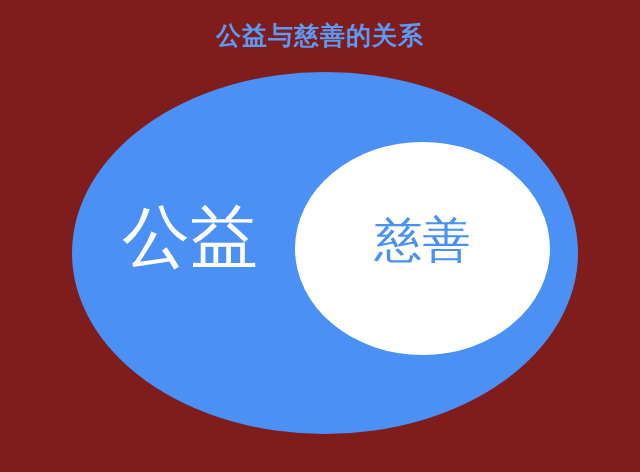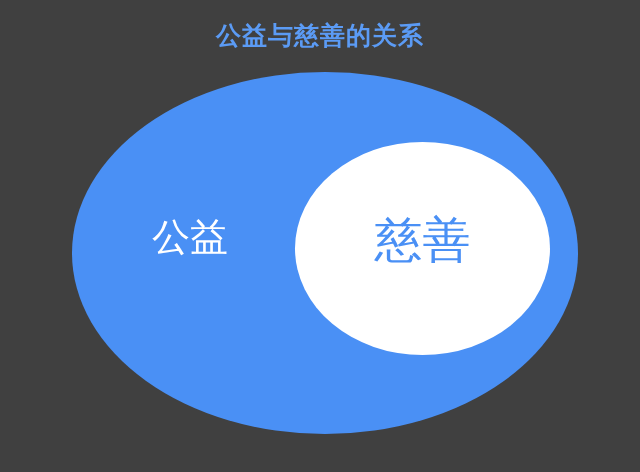--- a/index.html
+++ b/index.html
@@ -10,21 +10,21 @@
     width: 640px;
     height: 472px;
     background: #ffffff;
     font-family: "DejaVu Sans", "Liberation Sans", sans-serif;
     overflow: hidden;
   }
   #diagram-canvas {
     position: relative;
     width: 640px;
     height: 472px;
-    background: #404040;
+    background: #7f1d1d;
   }
   
   #diagram-title {
     position: absolute;
     left: 0;
     top: 20px;
     width: 640px;
     text-align: center;
     font-size: 25px;
     font-weight: bold;
@@ -67,21 +67,21 @@
     position: absolute;
     text-align: center;
     white-space: nowrap;
     user-select: none;
     font-weight: normal;
   }
   #outer-set-label {
     left: 90px;
     top: 205px;
     width: 200px;
-    font-size: 38px;
+    font-size: 68px;
     line-height: 64px;
     color: #ffffff;
   }
   #inner-set-label {
     left: 310px;
     top: 207px;
     width: 225px;
     font-size: 48px;
     line-height: 64px;
     color: #4a90f5;

